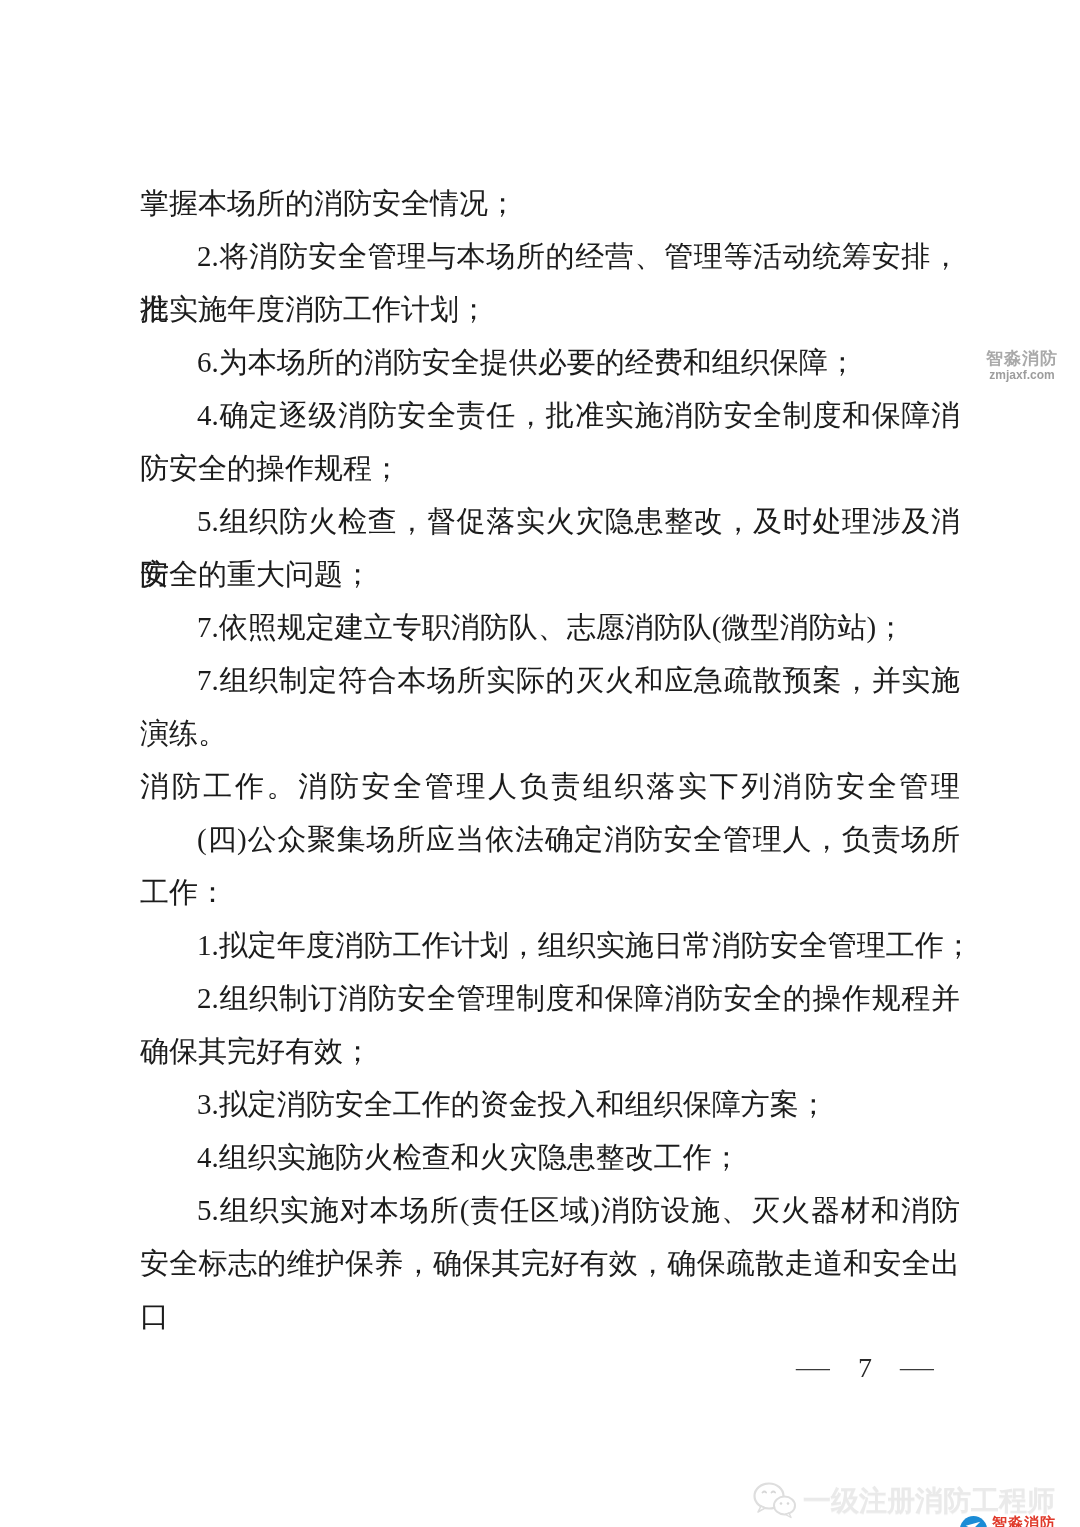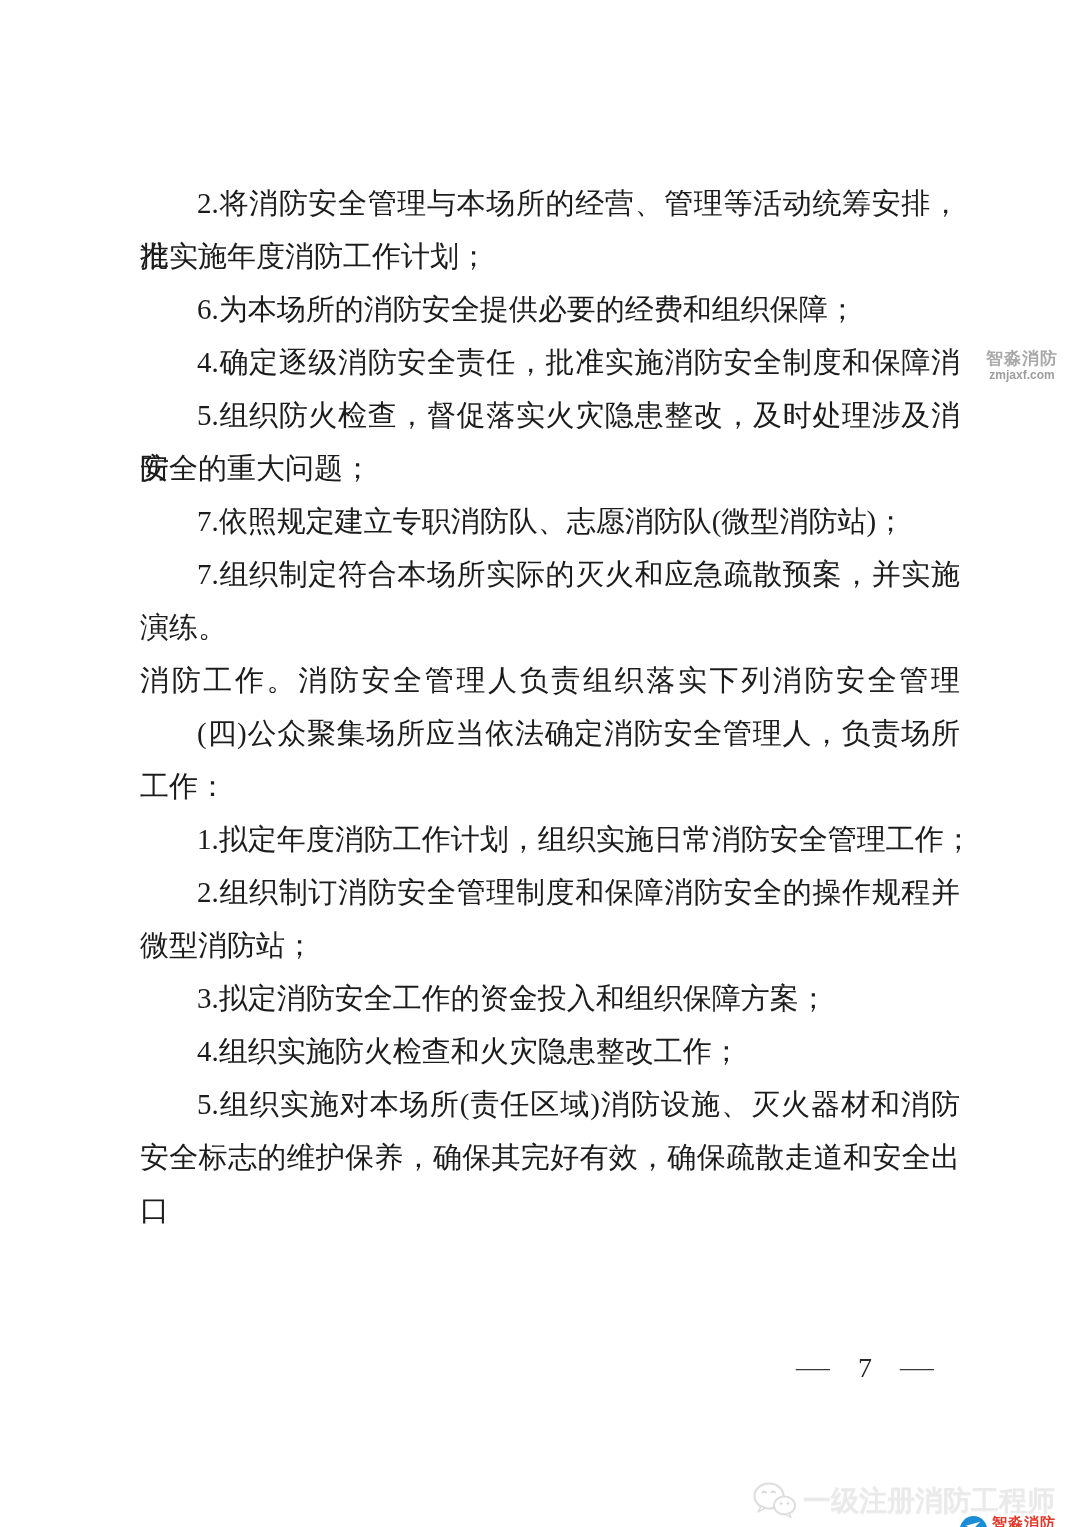--- a/index.html
+++ b/index.html
@@ -59,35 +59,37 @@
   }
   .brandlogo .texts{margin-left:3px;line-height:1;font-family:"Liberation Sans","DejaVu Sans",sans-serif;}
   .brand-name{font-size:15px;font-weight:700;letter-spacing:1px;}
 </style>
 </head>
 <body>
 
 <div class="page">
 
   <div class="textblock" id="textblock">
+      <div class="line">掌握本场所的消防安全情况；</div>
       <div class="line indent fill">2.将消防安全管理与本场所的经营、管理等活动统筹安排，批</div>
       <div class="line">准实施年度消防工作计划；</div>
       <div class="line indent">6.为本场所的消防安全提供必要的经费和组织保障；</div>
       <div class="line indent fill">4.确定逐级消防安全责任，批准实施消防安全制度和保障消</div>
+      <div class="line">防安全的操作规程；</div>
       <div class="line indent fill">5.组织防火检查，督促落实火灾隐患整改，及时处理涉及消防</div>
       <div class="line">安全的重大问题；</div>
       <div class="line indent">7.依照规定建立专职消防队、志愿消防队(微型消防站)；</div>
       <div class="line indent fill">7.组织制定符合本场所实际的灭火和应急疏散预案，并实施</div>
       <div class="line">演练。</div>
       <div class="line fill">消防工作。消防安全管理人负责组织落实下列消防安全管理</div>
       <div class="line indent fill">(四)公众聚集场所应当依法确定消防安全管理人，负责场所</div>
       <div class="line">工作：</div>
       <div class="line indent">1.拟定年度消防工作计划，组织实施日常消防安全管理工作；</div>
       <div class="line indent fill">2.组织制订消防安全管理制度和保障消防安全的操作规程并</div>
-      <div class="line">微型消防站；</div>
+      <div class="line">确保其完好有效；</div>
       <div class="line indent">3.拟定消防安全工作的资金投入和组织保障方案；</div>
       <div class="line indent">4.组织实施防火检查和火灾隐患整改工作；</div>
       <div class="line indent fill">5.组织实施对本场所(责任区域)消防设施、灭火器材和消防</div>
       <div class="line fill">安全标志的维护保养，确保其完好有效，确保疏散走道和安全出口</div>
     </div>
 
   <div class="pagenum">
     <span class="dash">—</span>
     <span class="num">7</span>
     <span class="dash">—</span>

